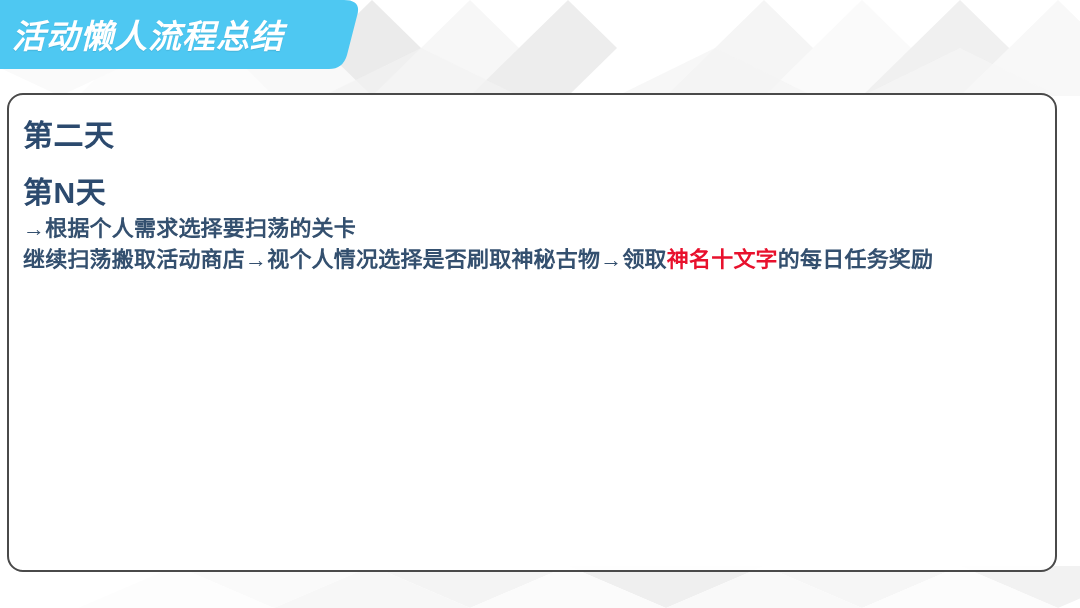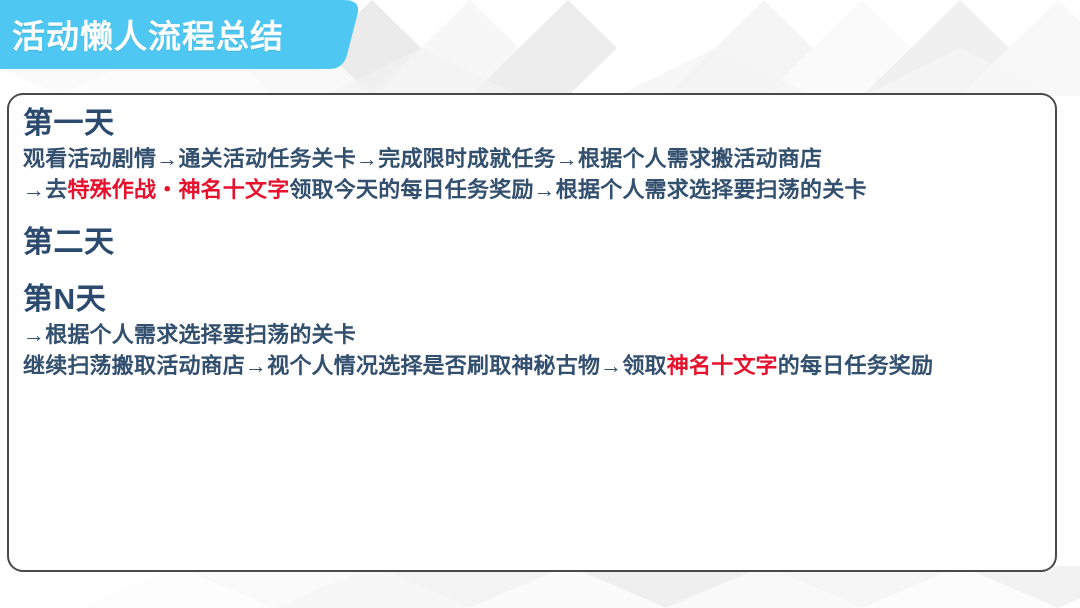--- a/index.html
+++ b/index.html
@@ -45,20 +45,21 @@
     width: 330px;
     height: 56px;
     display: flex;
     align-items: center;
     color: #ffffff;
     font-size: 33px;
     font-weight: 700;
     letter-spacing: 1px;
     text-shadow: 0 1px 1px rgba(0,0,0,0.10);
     white-space: nowrap;
+    font-style: italic;
   }
 
   
   #content-panel {
     position: absolute;
     left: 7px;
     top: 93px;
     width: 1050px;
     height: 479px;
     box-sizing: border-box;
@@ -133,29 +134,20 @@
 
 <div id="title-banner">
   <svg class="banner-shape" width="362" height="69" viewBox="0 0 362 69">
     <path d="M0,0 H344 Q362,0 357,16 L347,55 Q343,69 329,69 H0 Z" fill="#4ec8f2"></path>
   </svg>
   <div class="banner-text">活动懒人流程总结</div>
 </div>
 
 <div id="content-panel">
 
-  <div class="section">
-    <div class="section-heading">第一天</div>
-    <div class="section-line">
-      <span>观看活动剧情→通关活动任务关卡→完成限时成就任务→根据个人需求搬活动商店</span>
-    </div>
-    <div class="section-line">
-      <span>→去</span><span class="hl">特殊作战・神名十文字</span><span>领取今天的每日任务奖励→根据个人需求选择要扫荡的关卡</span>
-    </div>
-  </div>
 
   <div class="sp-1"></div>
 
   <div class="section">
     <div class="section-heading">第二天</div>
   </div>
 
   <div class="sp-2"></div>
 
   <div class="section">

